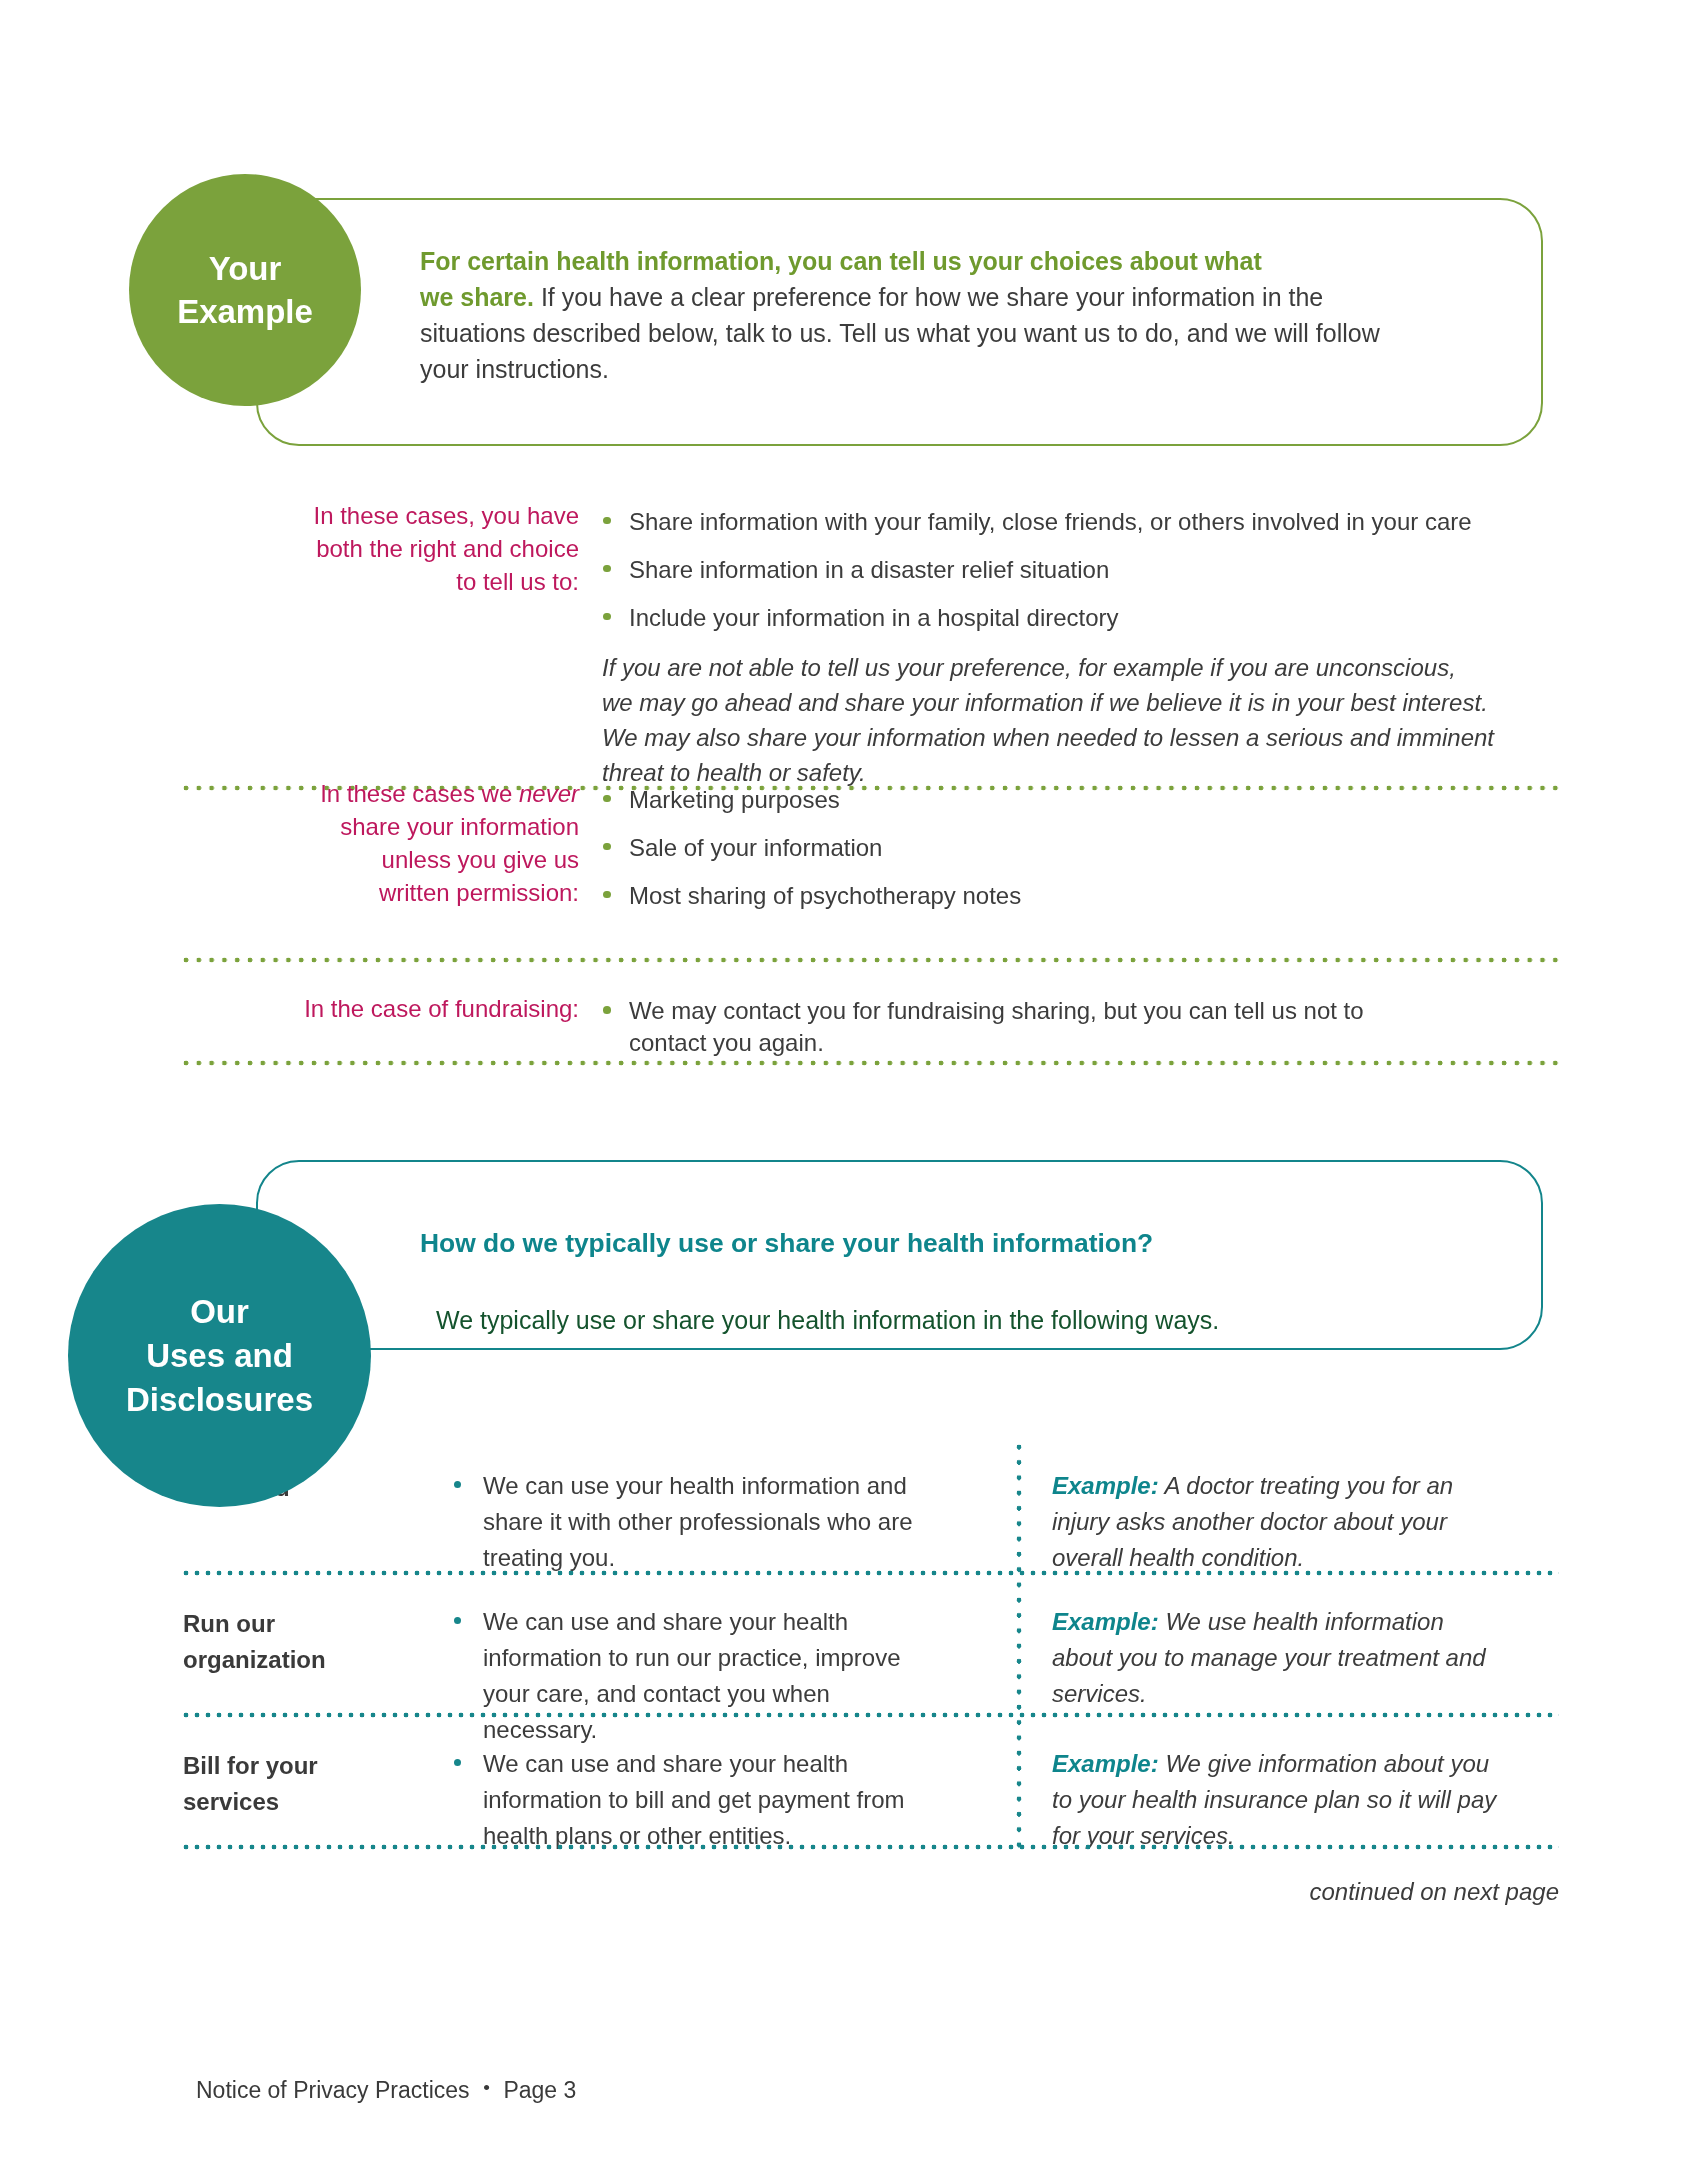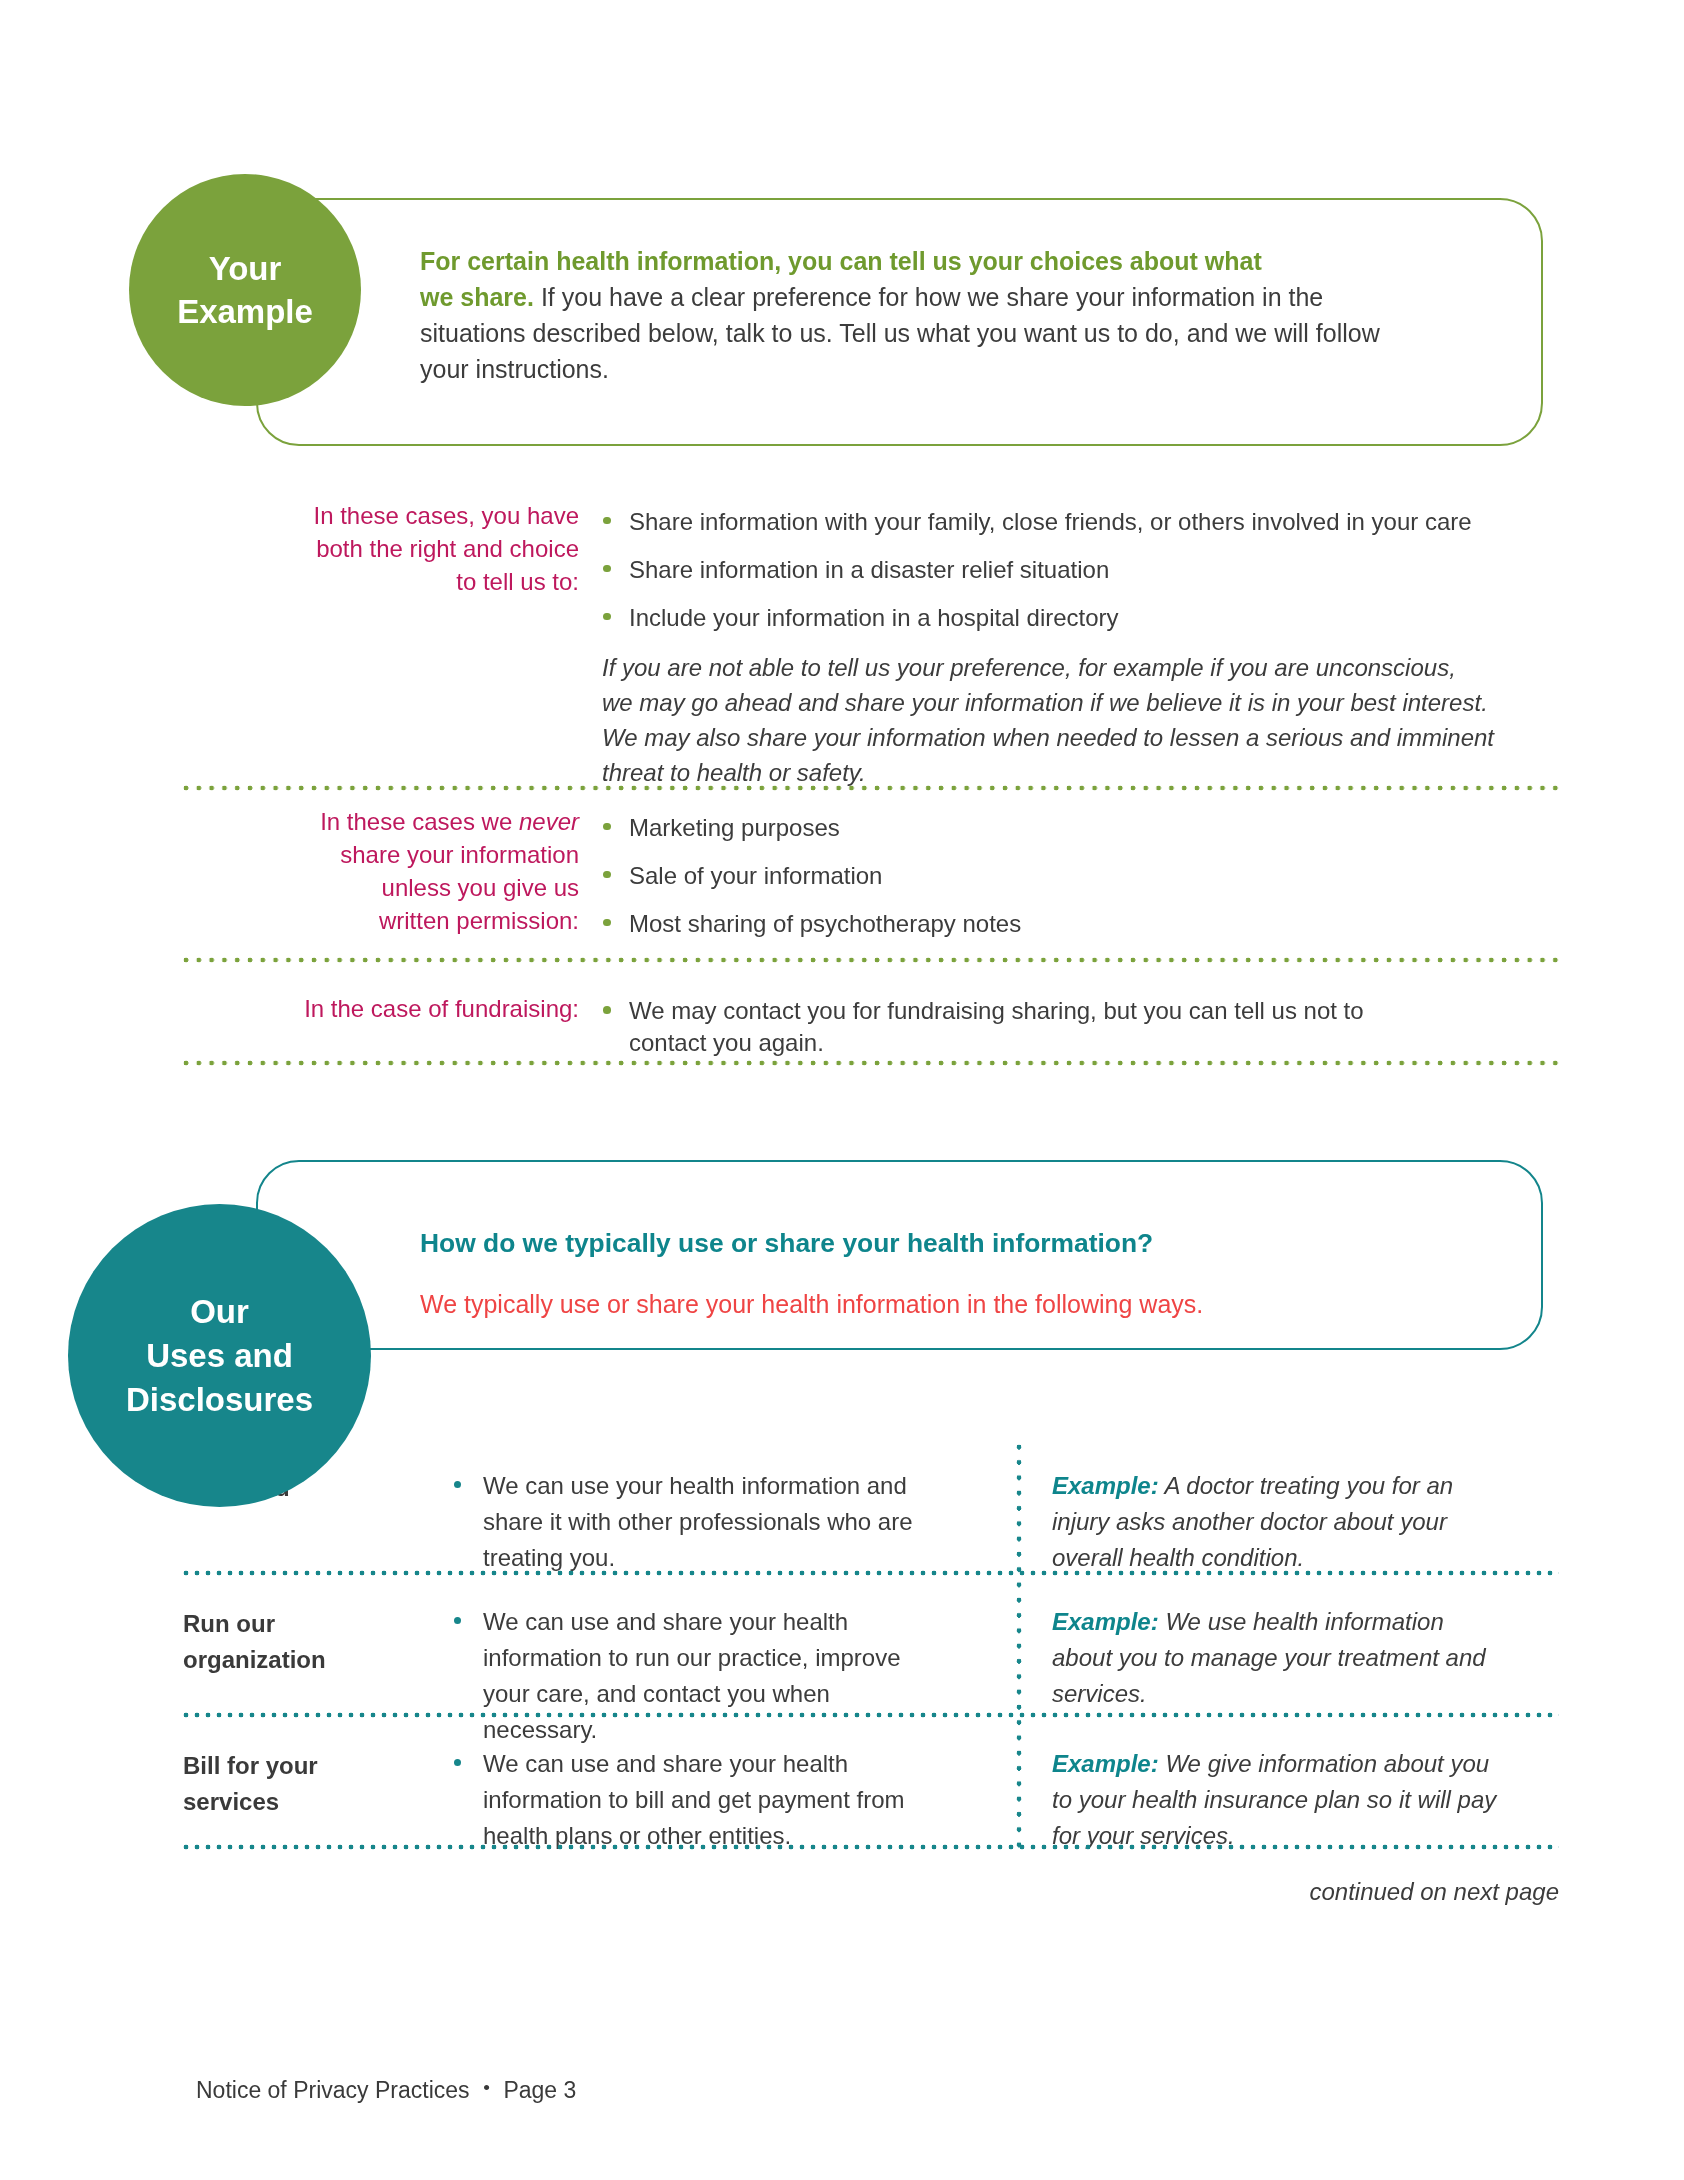--- a/index.html
+++ b/index.html
@@ -24,22 +24,22 @@
   #box-choices .box-text{
     position:absolute;left:162px;top:43px;width:1073px;
     margin:0;font-size:25px;line-height:36px;color:#3c3c3c;
   }
   .hl-green{color:#6f9a2e;font-weight:bold;}
   #box-uses .uses-heading{
     position:absolute;left:162px;top:66px;width:1073px;margin:0;
     font-size:26.4px;font-weight:bold;color:#0e858c;
   }
   #box-uses .uses-body{
-    position:absolute;left:162px;top:128px;width:1073px;margin:0;
-    font-size:25px;color:#ef4444;
+    position:absolute;left:162px;top:128px;width:1073px;margin:16px;
+    font-size:25px;color:#14532d;
   }
   
   .circle{
     position:absolute;border-radius:50%;
     display:flex;flex-direction:column;align-items:center;justify-content:center;
     color:#ffffff;font-weight:bold;z-index:3;
   }
   #circle-choices{left:129px;top:174px;width:232px;height:232px;background:#7ba23c;font-size:33px;line-height:43px;}
   #circle-uses{left:68px;top:1204px;width:303px;height:303px;background:#17868b;font-size:33px;line-height:44px;}
   
@@ -50,21 +50,21 @@
   .dots-h.green{background-image:radial-gradient(circle at 3px 3px,#7ba23c 2.3px,rgba(0,0,0,0) 2.6px);}
   .dots-h.teal{background-image:radial-gradient(circle at 3px 3px,#17868b 2.3px,rgba(0,0,0,0) 2.6px);background-size:11px 6px;}
   .dots-v{
     position:absolute;left:1016px;top:1444px;width:6px;height:407px;
     background-image:radial-gradient(circle at 3px 3px,#17868b 2.3px,rgba(0,0,0,0) 2.6px);
     background-repeat:repeat-y;background-size:6px 15.3px;
   }
   
   .trow{position:absolute;left:183px;width:1376px;display:flex;}
   #trow-1{top:497px;}
-  #trow-2{top:803px;}
+  #trow-2{top:775px;}
   #trow-3{top:990px;}
   .t-label{
     width:396px;flex:none;
     font-size:24px;font-weight:normal;line-height:33px;color:#be185d;
     padding-top:1.7px;
     text-align:right;
   }
   .t-content{flex:1;padding-top:8.5px;margin-left:23px;}
   #trow-3 .t-content{padding-top:5.1px;}
   ul.bullets{list-style:none;margin:0;padding:0;}

